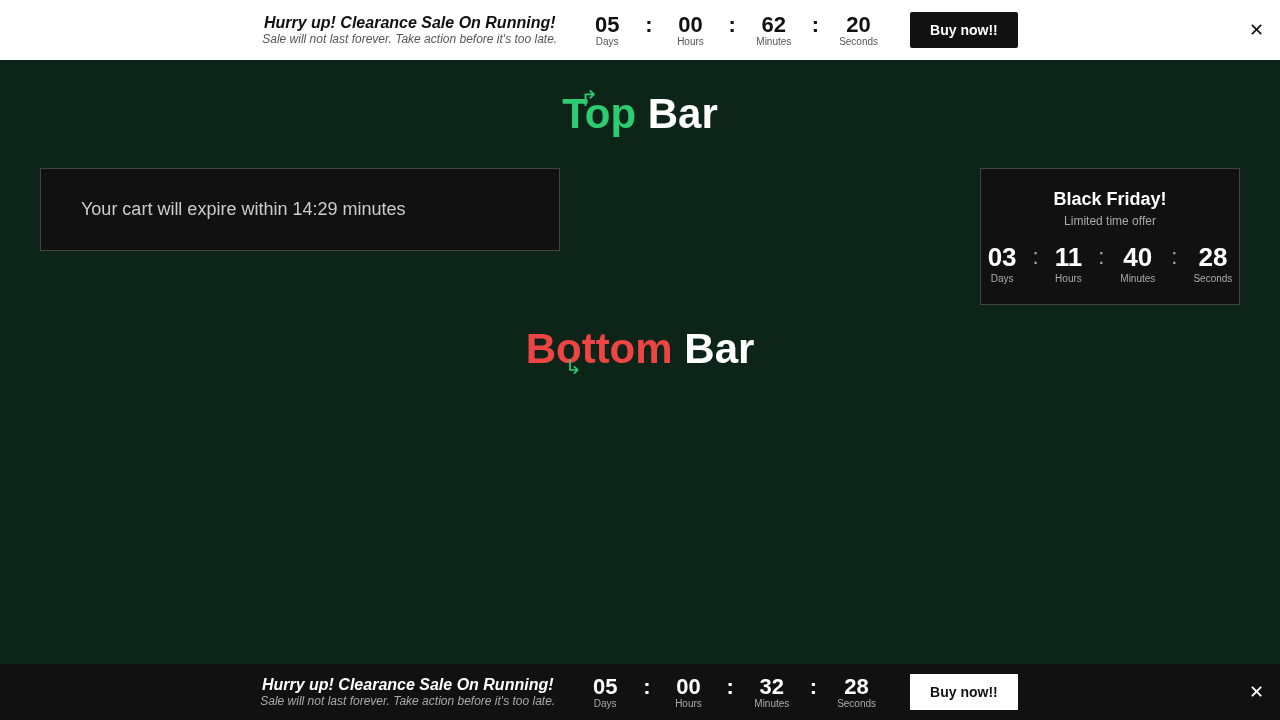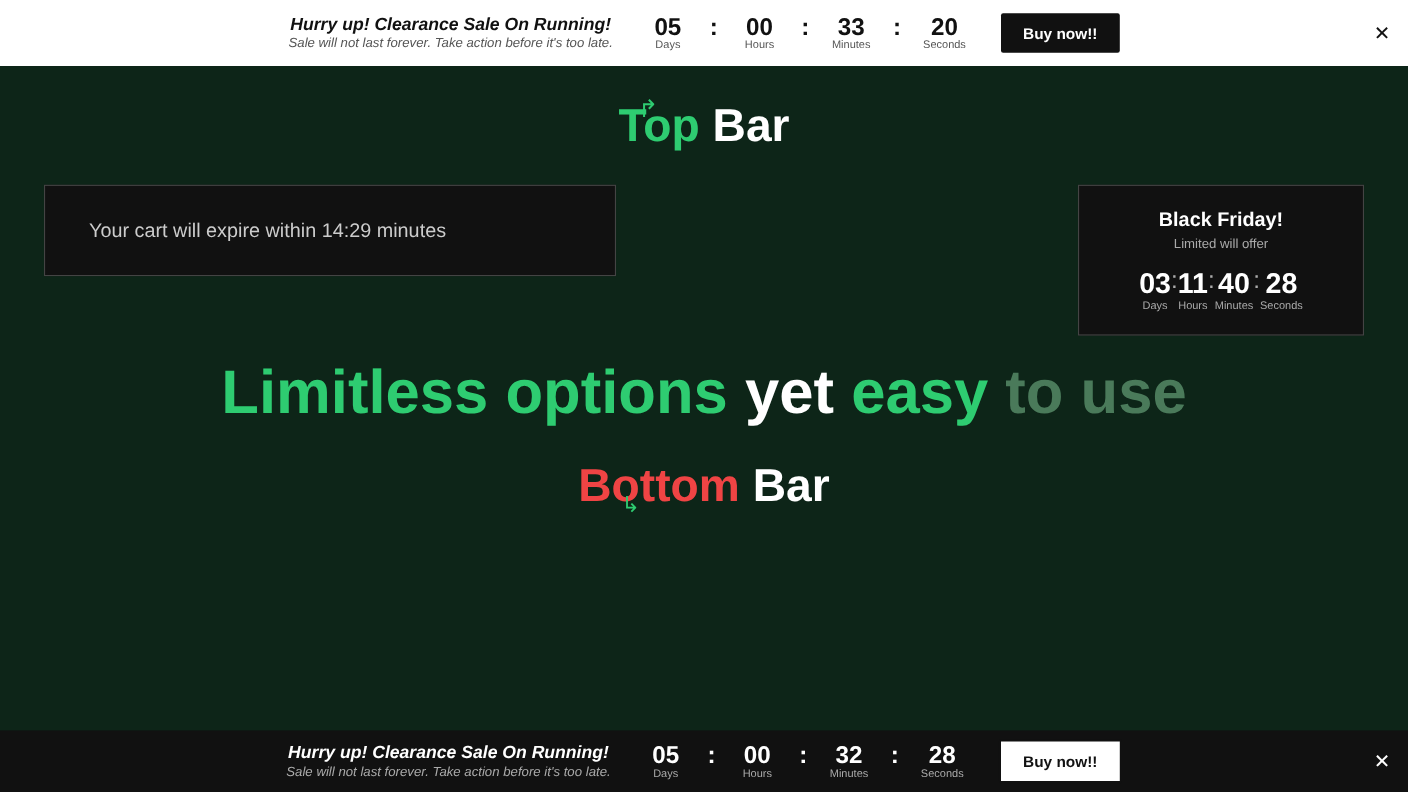--- a/index.html
+++ b/index.html
@@ -191,21 +191,22 @@
       margin-bottom: 4px;
     }
     .product-timer-box .sub {
       font-size: 12px;
       color: #aaa;
       margin-bottom: 14px;
     }
     .product-countdown {
       display: flex;
       justify-content: center;
-      gap: 0;
+      gap: 16px;
+      align-items: center;
     }
     .product-countdown .p-unit {
       text-align: center;
     }
     .product-countdown .p-num {
       font-size: 26px;
       font-weight: 700;
       color: white;
     }
     .product-countdown .p-label {
@@ -278,21 +279,21 @@
       <div class="num">05</div>
       <div class="label">Days</div>
     </div>
     <div class="countdown-sep">:</div>
     <div class="countdown-unit">
       <div class="num">00</div>
       <div class="label">Hours</div>
     </div>
     <div class="countdown-sep">:</div>
     <div class="countdown-unit">
-      <div class="num">33</div>
+      <div class="num">62</div>
       <div class="label">Minutes</div>
     </div>
     <div class="countdown-sep">:</div>
     <div class="countdown-unit">
       <div class="num">20</div>
       <div class="label">Seconds</div>
     </div>
   </div>
   <button class="buy-btn">Buy now!!</button>
   <button class="close-btn">✕</button>
@@ -311,21 +312,21 @@
 
     <div class="cart-timer-section">
       <div class="cart-timer-box">
         <p>Your cart  will expire within 14:29 minutes</p>
       </div>
     </div>
 
     <div class="product-timer-section">
       <div class="product-timer-box">
         <h3>Black Friday!</h3>
-        <div class="sub">Limited will offer</div>
+        <div class="sub">Limited time offer</div>
         <div class="product-countdown">
           <div class="p-unit">
             <div class="p-num">03</div>
             <div class="p-label">Days</div>
           </div>
           <div class="p-sep">:</div>
           <div class="p-unit">
             <div class="p-num">11</div>
             <div class="p-label">Hours</div>
           </div>
@@ -337,25 +338,20 @@
           <div class="p-sep">:</div>
           <div class="p-unit">
             <div class="p-num">28</div>
             <div class="p-label">Seconds</div>
           </div>
         </div>
       </div>
     </div>
   </div>
 
-  <div class="slogan">
-    <h1>
-      <span class="green">Limitless options</span><span> yet </span><span class="green">easy</span><span style="color:#4a7a5a;"> to use</span>
-    </h1>
-  </div>
 
   <div class="bottom-bar-label">
     <span style="color:#2ecc71; position:absolute; left:calc(50% - 75px); bottom:-6px; font-size:20px;">↳</span>
     <h2>
       <span class="green">Bottom</span><span> Bar</span>
     </h2>
   </div>
 
 </div>
 

